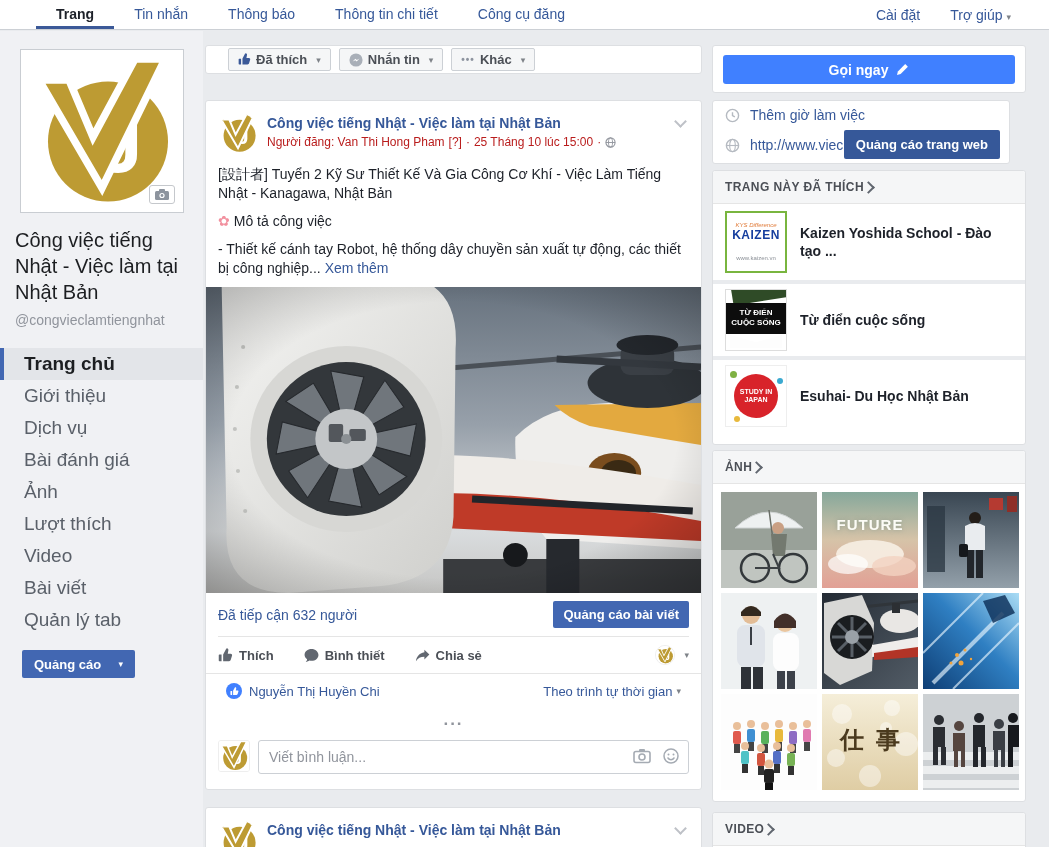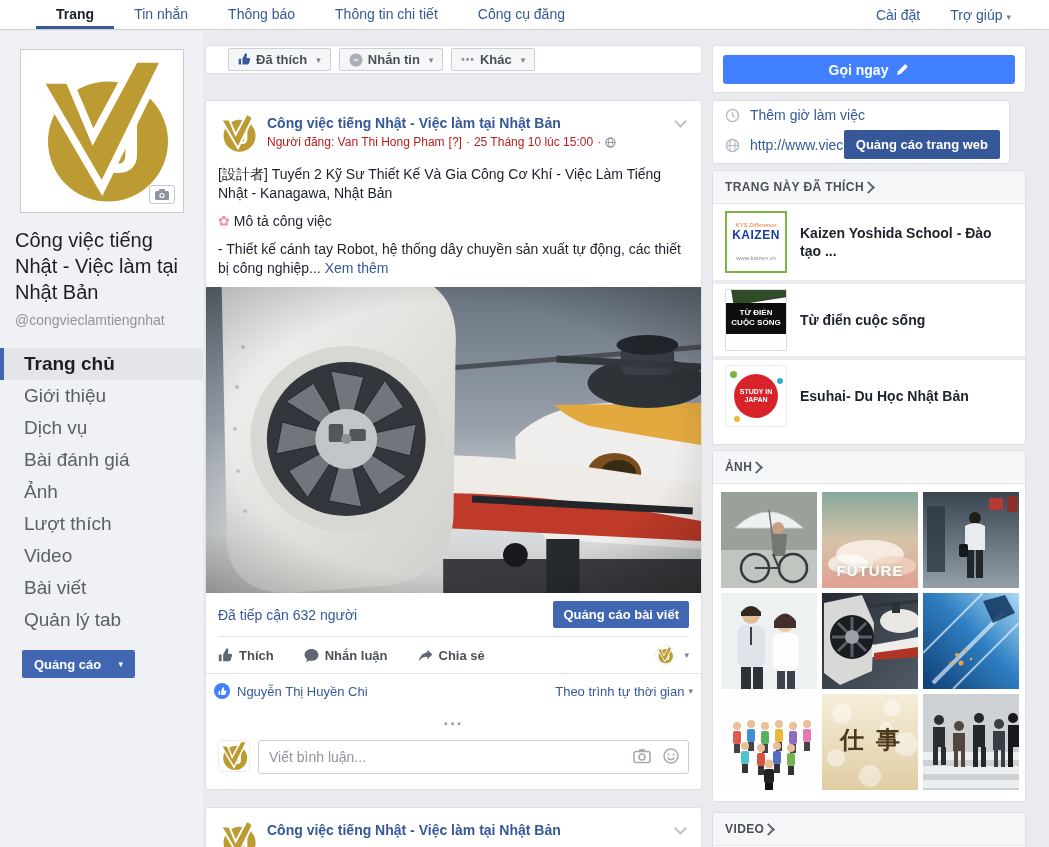--- a/index.html
+++ b/index.html
@@ -52,21 +52,21 @@
   .see-more { color:#365899; }
   .p-img { margin-top:4px; width:100%; height:306px; background:#9aa2ab; font-size:0; }
   .p-img svg { width:100%; height:100%; display:block; }
   .p-reach { display:flex; justify-content:space-between; align-items:center; padding:8px 12px; }
   .reach-link { font-size:14px; color:#365899; }
   .btn-primary { background:#4267b2; border:none; border-radius:2px; color:#fff; font-weight:bold; font-size:13px; height:27px; padding:0 10px; display:inline-flex; align-items:center; cursor:pointer; font-family:inherit; }
   .p-actions { margin:0 12px; border-top:1px solid #e5e5e5; height:37px; display:flex; align-items:center; gap:30px; }
   .act { display:flex; align-items:center; gap:6px; font-size:13px; font-weight:bold; color:#4b4f56; }
   .p-actions .right { margin-left:auto; display:flex; align-items:center; gap:5px; }
   .mini-ava { width:20px; height:20px; border-radius:50%; overflow:hidden; background:#fff; border:1px solid #eee; }
-  .p-cmeta { border-top:1px solid #e5e5e5; padding:9px 8px; display:flex; justify-content:space-between; align-items:center; }
+  .p-cmeta { border-top:1px solid #e5e5e5; padding:9px 20px; display:flex; justify-content:space-between; align-items:center; }
   .cm-left { display:flex; align-items:center; gap:7px; }
   .like-badge { width:16px; height:16px; border-radius:50%; background:#4080ff; display:flex; align-items:center; justify-content:center; }
   .cm-name { font-size:13px; color:#365899; }
   .cm-sort { font-size:13px; color:#365899; display:flex; align-items:center; }
   .p-loader { text-align:center; color:#90949c; font-size:17px; font-weight:bold; letter-spacing:2px; line-height:12px; padding:6px 0 12px; }
   .p-composer { display:flex; gap:8px; padding:2px 12px 12px; }
   .c-ava { width:32px; height:32px; border-radius:3px; overflow:hidden; background:#fff; border:1px solid #eee; flex:none; }
   .c-box { flex:1; position:relative; }
   .c-input { width:100%; height:34px; border:1px solid #ccd0d5; border-radius:3px; padding:0 66px 0 10px; font-size:14px; color:#1d2129; font-family:inherit; }
   .c-input::placeholder { color:#90949c; }
@@ -99,21 +99,21 @@
   .td-book { position:absolute; bottom:2px; left:4px; right:4px; height:13px; background:#fdfdfd; clip-path:polygon(0 0,50% 55%,100% 0,100% 100%,0 100%); }
   .lg-esuhai { background:#fff; border:1px solid #eee; }
   .es-circle { position:absolute; left:8px; top:8px; right:8px; bottom:8px; background:#d8232a; border-radius:50%; color:#fff; font-size:7px; line-height:8px; font-weight:bold; display:flex; flex-direction:column; align-items:center; justify-content:center; }
   .es-dot { position:absolute; border-radius:50%; }
 
   .photos-card { top:405px; left:0; right:0; height:352px; }
   .pgrid { padding:8px; display:grid; grid-template-columns:repeat(3,96px); gap:5px; }
   .photo { width:96px; height:96px; position:relative; overflow:hidden; background:#dde0e3; cursor:pointer; }
   .photo svg { display:block; width:100%; height:100%; }
   .ph-text { position:absolute; left:0; right:0; text-align:center; font-weight:bold; }
-  .ph-future { top:24px; color:#fcfcf6; font-size:15px; letter-spacing:1px; text-shadow:0 0 4px rgba(120,140,130,.6);margin-top:46px; }
+  .ph-future { top:24px; color:#fcfcf6; font-size:15px; letter-spacing:1px; text-shadow:0 0 4px rgba(120,140,130,.6); }
   .ph-shigoto { top:30px; color:#4b3a1e; font-size:24px; letter-spacing:12px; text-indent:12px; font-family:"Liberation Serif","DejaVu Serif",serif; }
   .video-card { top:767px; left:0; right:0; height:80px; }
 </style>
 </head>
 <body>
 
 <div id="app">
 
   <header class="topbar">
     <nav class="tabs">
@@ -298,21 +298,21 @@
         <a class="act">
           <svg width="15" height="15" viewBox="0 0 16 16">
               <path fill="#616770" d="M1.5 7h2.3v7H1.5a.7.7 0 0 1-.7-.7V7.7a.7.7 0 0 1 .7-.7zm4 7V6.8L8.6 1c.3-.6 1-.8 1.6-.5.7.3 1 1 .9 1.7L10.4 6h3.1c1 0 1.8 1 1.5 2l-1.4 4.6c-.2.8-1 1.4-1.8 1.4H5.5z"></path>
             </svg>
           <span>Thích</span>
         </a>
         <a class="act">
           <svg width="15" height="15" viewBox="0 0 16 16">
               <path fill="#616770" d="M8 1C3.9 1 .6 3.8.6 7.2c0 1.9 1 3.6 2.7 4.7-.1.9-.5 2.1-1.4 2.9 1.6-.1 3-.7 3.9-1.4.7.2 1.4.3 2.2.3 4.1 0 7.4-2.8 7.4-6.3S12.1 1 8 1z"></path>
             </svg>
-          <span>Nhắn luận</span>
+          <span>Bình thiết</span>
         </a>
         <a class="act">
           <svg width="15" height="15" viewBox="0 0 16 16">
               <path fill="#616770" d="M10 4.5V1.8L15.3 7 10 12.2V9.4C5.8 9.4 3 11 1 14c.6-4.6 3.4-8.6 9-9.5z"></path>
             </svg>
           <span>Chia sẻ</span>
         </a>
         <span class="right">
           <span class="mini-ava vj-logo-wrap">
               <span class="vj-logo"><svg viewBox="0 0 100 100" width="100%" height="100%" preserveAspectRatio="xMidYMid meet">

